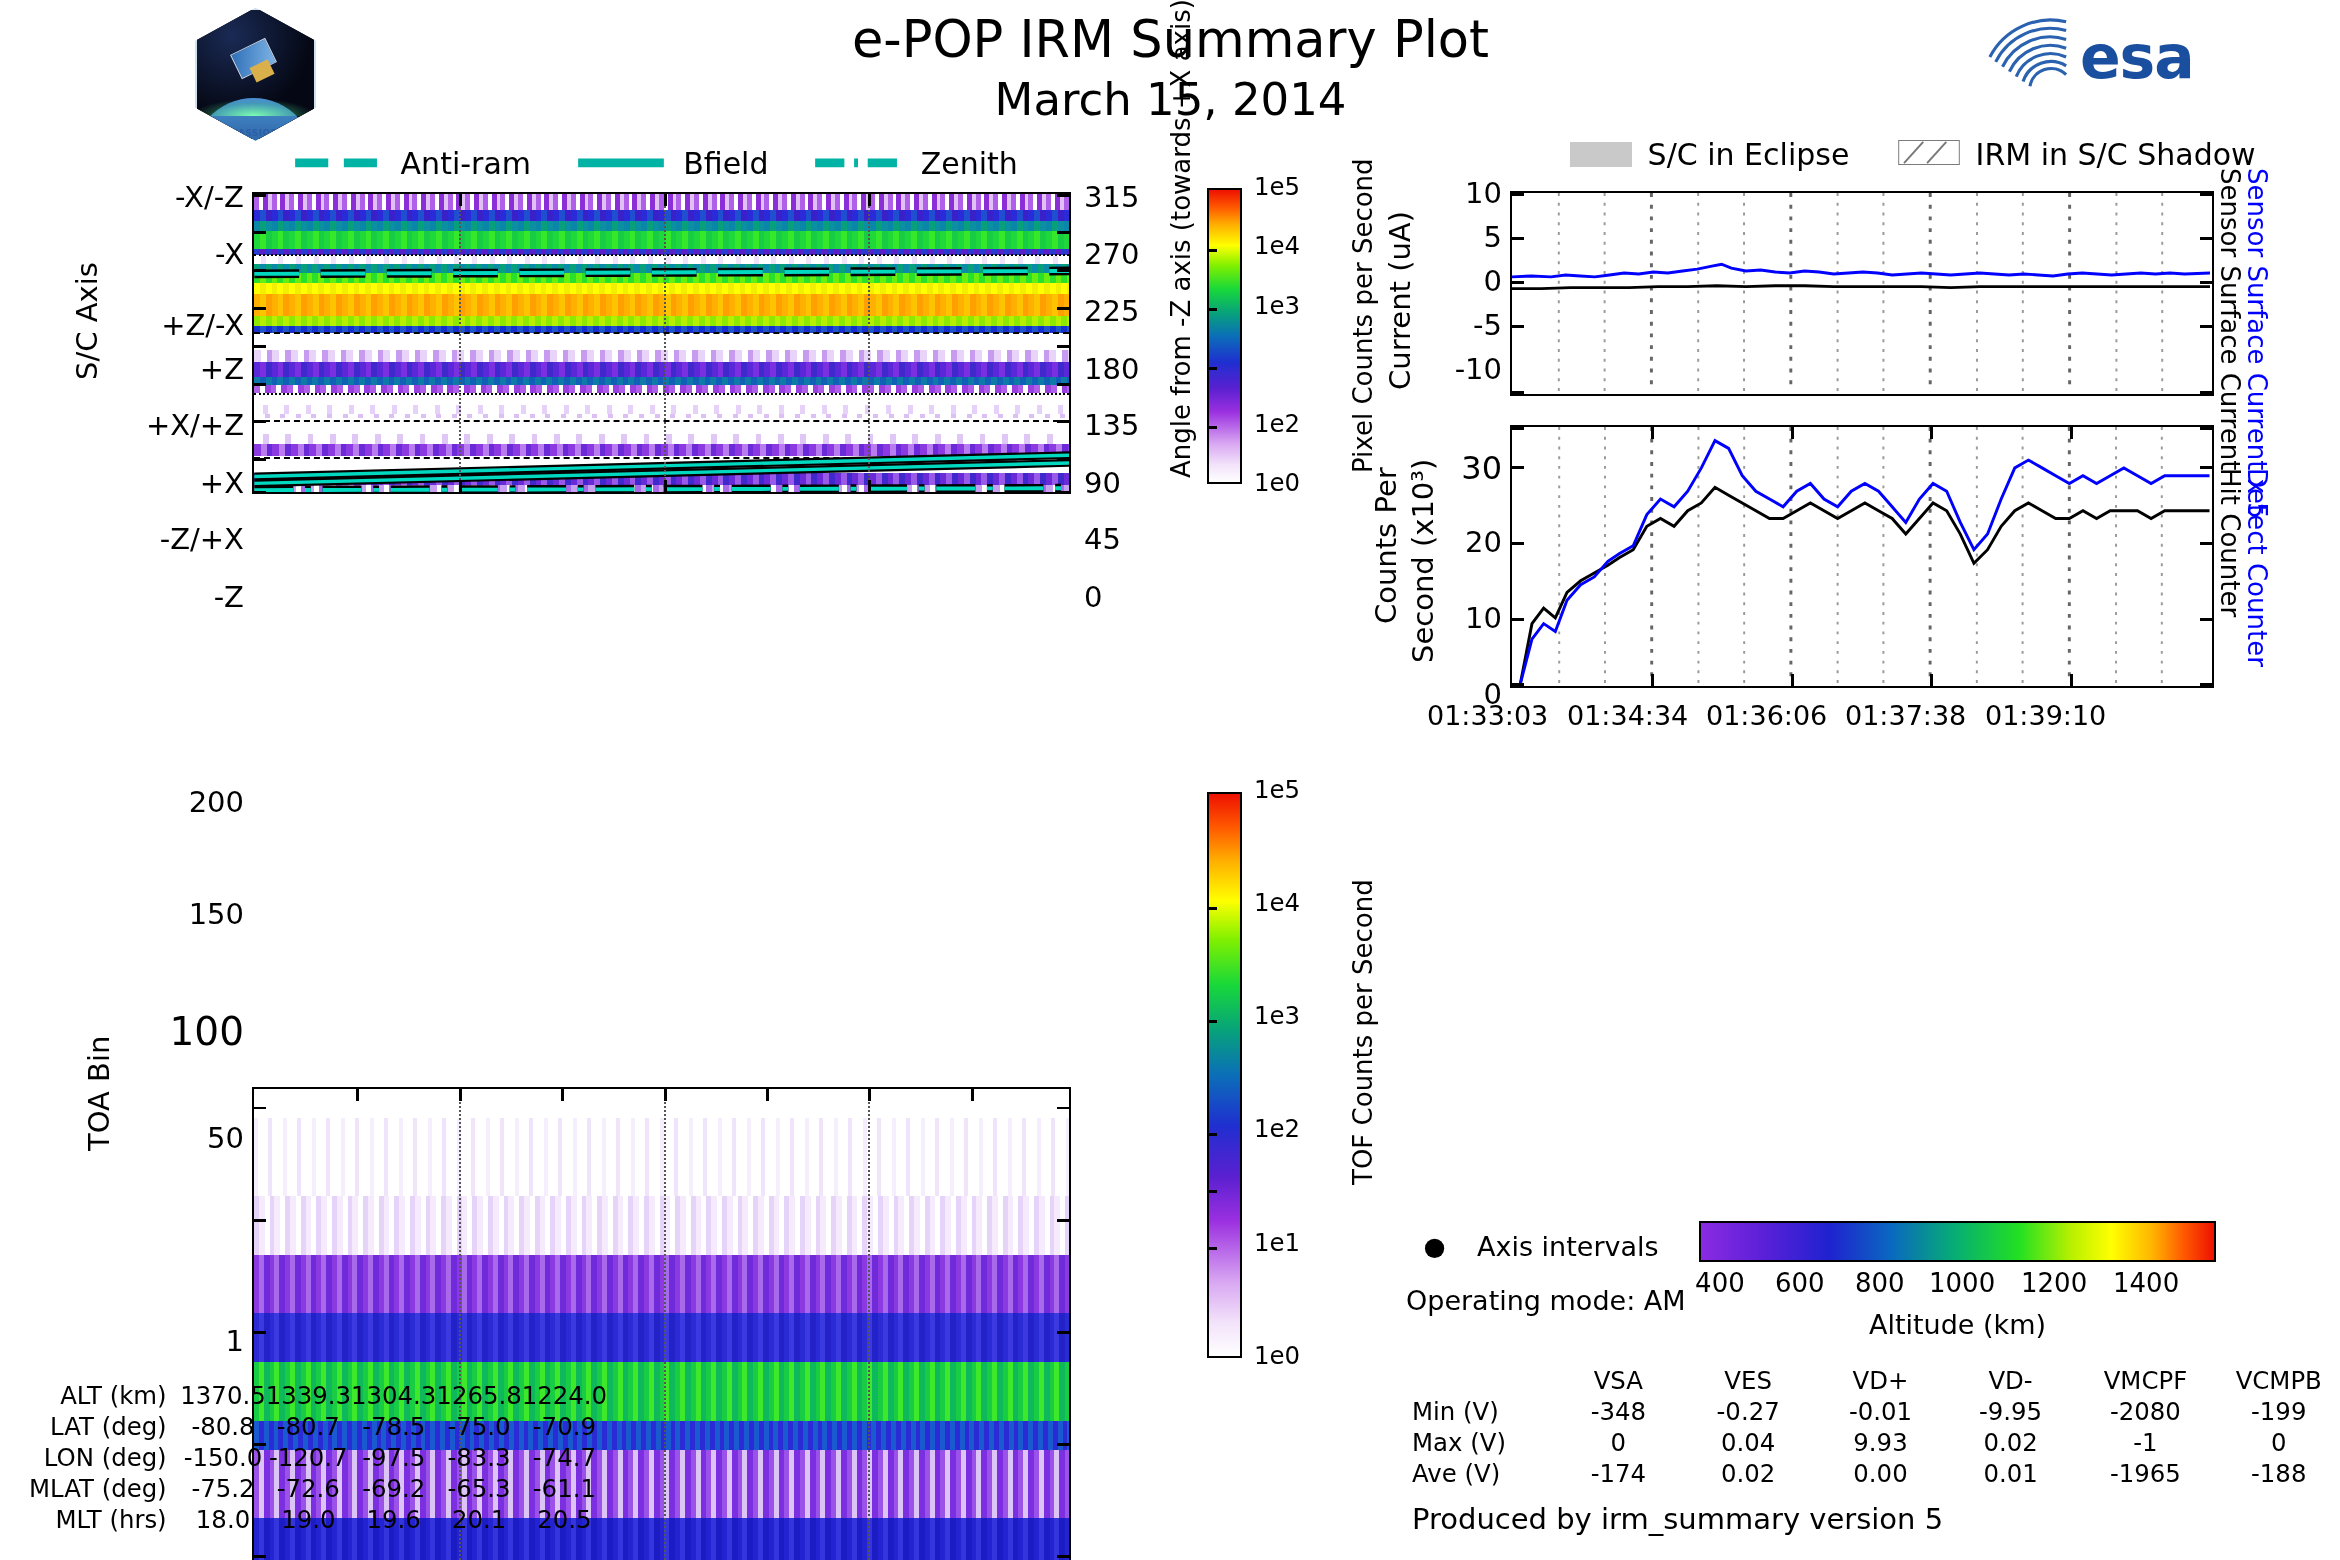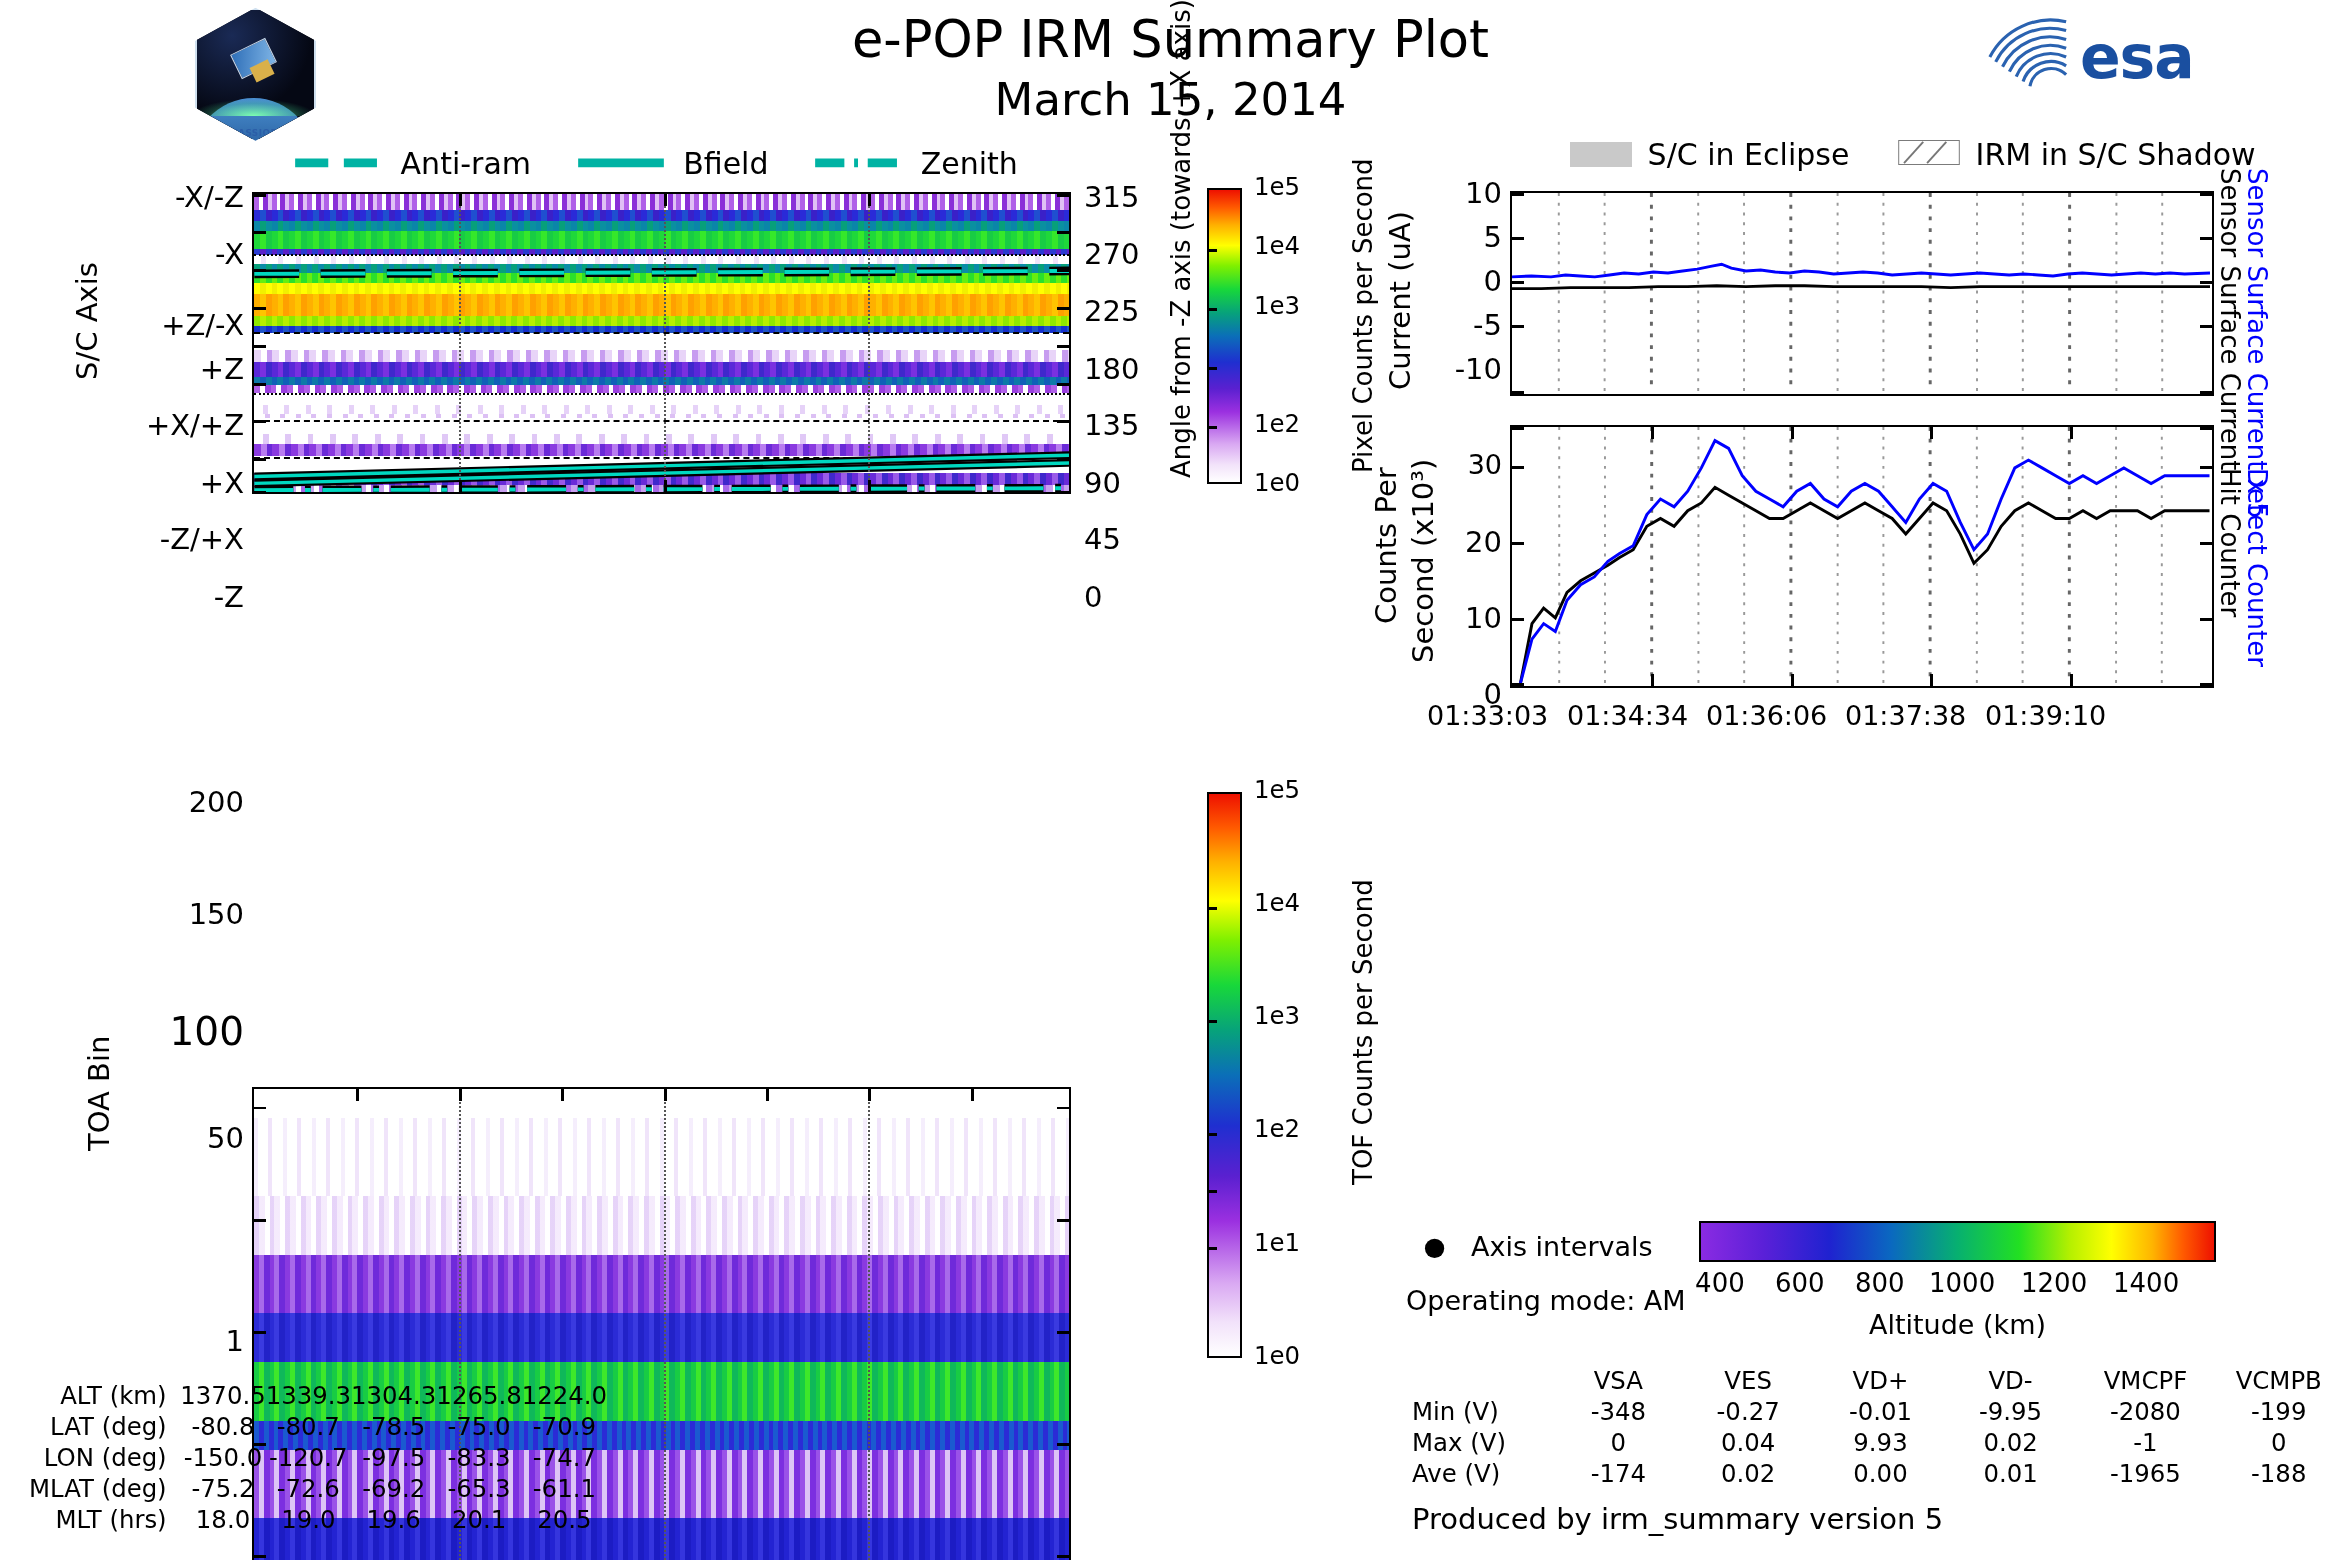--- a/index.html
+++ b/index.html
@@ -423,21 +423,21 @@
   <div class="tick-l" style="top:198px;"></div>
     <div class="tick-r" style="top:198px;"></div>
 </div>
 
 <div class="abs rotp90 lbl" style="left:2272px;top:168px;font-size:26px;color:#0000ff;">Sensor Surface Current x 5</div>
 <div class="abs rotp90 lbl" style="left:2245px;top:168px;font-size:26px;color:#000;">Sensor Surface Current</div>
 
 <div class="abs rot90 lbl" style="left:1369px;top:624px;font-size:29px;">Counts Per</div>
 <div class="abs rot90 lbl" style="left:1406px;top:663px;font-size:29px;">Second (x10³)</div>
 <div class="abs" style="left:1414px;top:449px;width:88px;">
-  <div class="rt lbl" style="font-size:27px;position:absolute;top:0px;   right:0;text-align:right;">30</div>
+  <div class="rt lbl" style="font-size:32px;position:absolute;top:0px;   right:0;text-align:right;">30</div>
   <div class="rt lbl" style="font-size:29px;position:absolute;top:76px;  right:0;">20</div>
   <div class="rt lbl" style="font-size:29px;position:absolute;top:152px; right:0;">10</div>
   <div class="rt lbl" style="font-size:29px;position:absolute;top:228px; right:0;">0</div>
 </div>
 
 <div class="abs axisbox" style="left:1510px;top:425px;width:704px;height:263px;">
   <svg width="698" height="257" style="display:block;" viewBox="0 0 716 264">
     <g stroke="#666" stroke-width="3" stroke-dasharray="4 8">
       <line x1="143" y1="0" x2="143" y2="264"></line>
         <line x1="286" y1="0" x2="286" y2="264"></line>
@@ -484,21 +484,21 @@
 
 <div class="abs" style="left:1510px;top:700px;width:704px;">
   <div class="lbl" style="font-size:27px;position:absolute;left:-83px;">01:33:03</div>
   <div class="lbl" style="font-size:27px;position:absolute;left:57px;">01:34:34</div>
   <div class="lbl" style="font-size:27px;position:absolute;left:196px;">01:36:06</div>
   <div class="lbl" style="font-size:27px;position:absolute;left:335px;">01:37:38</div>
   <div class="lbl" style="font-size:27px;position:absolute;left:475px;">01:39:10</div>
 </div>
 
 <div class="abs" style="left:1424px;top:1231px;">
-  <div style="display:flex;align-items:center;gap:22px;">
+  <div style="display:flex;align-items:center;gap:28px;">
     <svg width="25" height="25" viewBox="0 0 26 26">
         <circle cx="11" cy="15" r="10" fill="#000"></circle>
       </svg>
     <span class="lbl" style="font-size:27px;">Axis intervals</span>
   </div>
 </div>
 <div class="abs lbl" style="left:1406px;top:1285px;font-size:27px;">Operating mode: AM</div>
 
 <div class="abs" style="left:1699px;top:1221px;width:517px;height:41px;border:2.9px solid #000;box-sizing:border-box;
      background:linear-gradient(to right,#8a2be2 0%,#5b20d8 12%,#1f22d0 25%,#0a68c0 37%,#07b070 50%,#22e022 62%,#b6f000 72%,#ffff00 80%,#ffb400 88%,#ff5a00 94%,#ee1100 100%);"></div>

